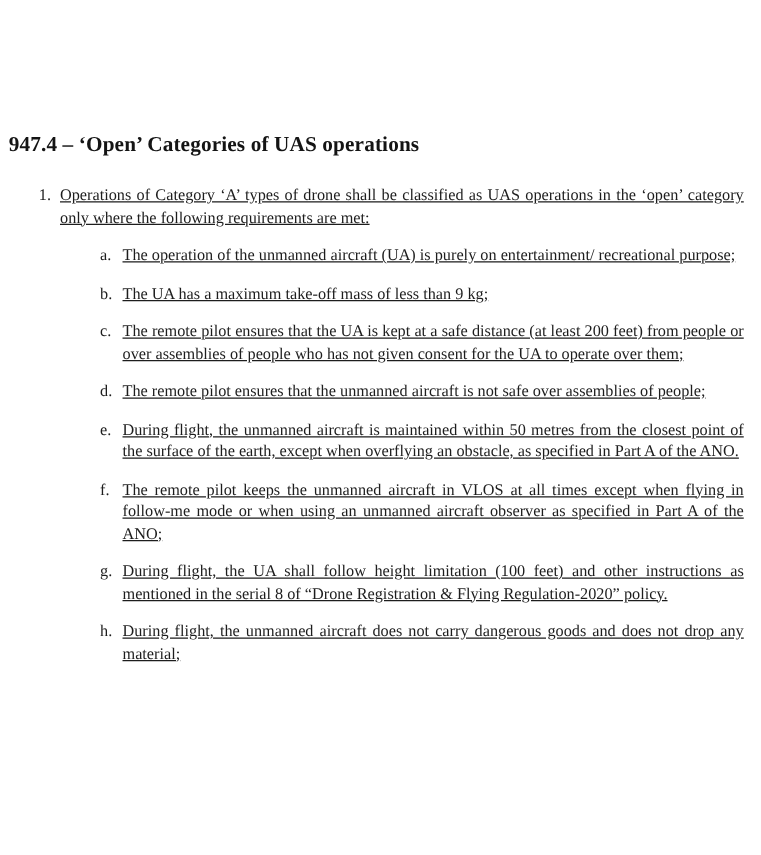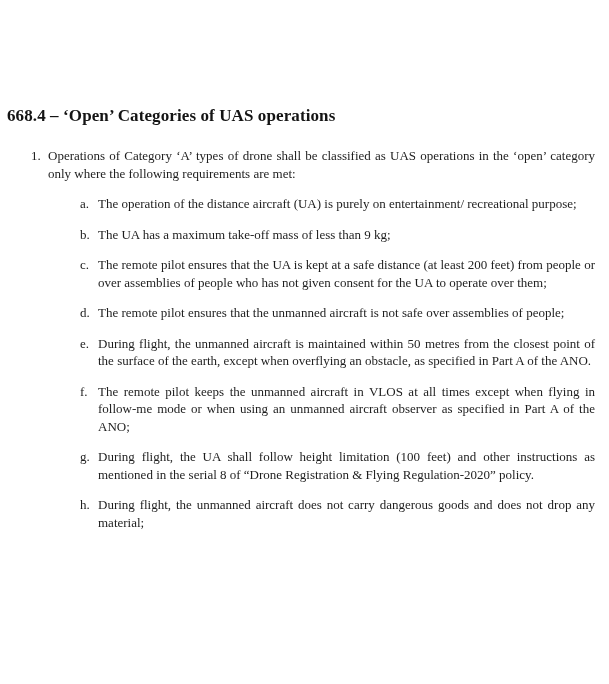--- a/index.html
+++ b/index.html
@@ -43,37 +43,38 @@
   .level-2 {
     margin: 13px 14px 0 80px;
   }
   .level-2 .marker {
     flex: none;
     width: 18px;
   }
   .item-text {
     flex: 1;
     text-align: justify;
+    text-decoration: underline;
   }
 </style>
 </head>
 <body>
 
 <div class="page">
 
-  <h1 class="heading">668.4 – ‘Open’ Categories of UAS operations</h1>
+  <h1 class="heading">947.4 – ‘Open’ Categories of UAS operations</h1>
 
   <div class="item-row level-1">
     <span class="marker">1.</span>
     <p class="item-text">Operations of Category ‘A’ types of drone shall be classified as UAS operations in the ‘open’ category only where the following requirements are met:</p>
   </div>
 
   <div class="item-row level-2">
     <span class="marker">a.</span>
-    <p class="item-text">The operation of the distance aircraft (UA) is purely on entertainment/ recreational purpose;</p>
+    <p class="item-text">The operation of the unmanned aircraft (UA) is purely on entertainment/ recreational purpose;</p>
   </div>
 
   <div class="item-row level-2">
     <span class="marker">b.</span>
     <p class="item-text">The UA has a maximum take-off mass of less than 9 kg;</p>
   </div>
 
   <div class="item-row level-2">
     <span class="marker">c.</span>
     <p class="item-text">The remote pilot ensures that the UA is kept at a safe distance (at least 200 feet) from people or over assemblies of people who has not given consent for the UA to operate over them;</p>

